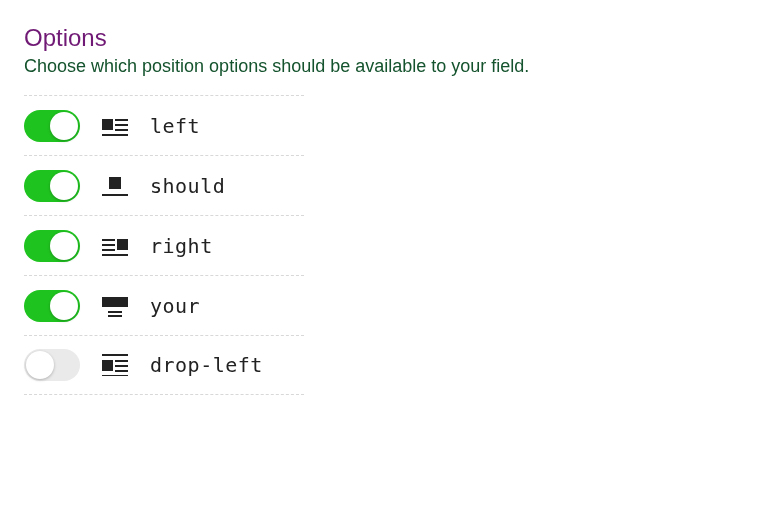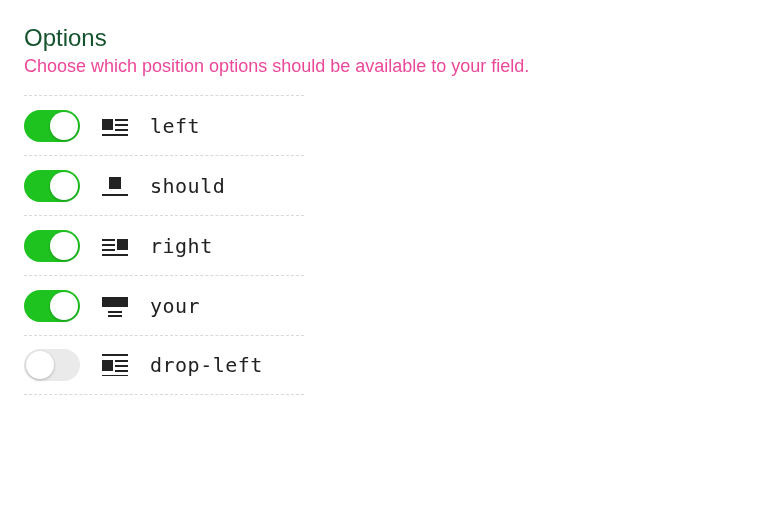--- a/index.html
+++ b/index.html
@@ -5,27 +5,27 @@
   * { box-sizing: border-box; margin: 0; padding: 0; }
   body {
     font-family: -apple-system, BlinkMacSystemFont, "Segoe UI", Helvetica, Arial, sans-serif;
     background: #fff;
     padding: 24px;
     width: 766px;
   }
   .heading {
     font-size: 24px;
     font-weight: 400;
-    color: #14532d;
+    color: #701a75;
     margin-bottom: 4px;
   }
   .subheading {
     font-size: 18px;
     font-weight: 400;
-    color: #ec4899;
+    color: #14532d;
     margin-bottom: 18px;
   }
   .option-row {
     display: flex;
     align-items: center;
     height: 60px;
     gap: 22px;
     border-top: 1px dashed #d8d8d8;
     width: 280px;
   }

